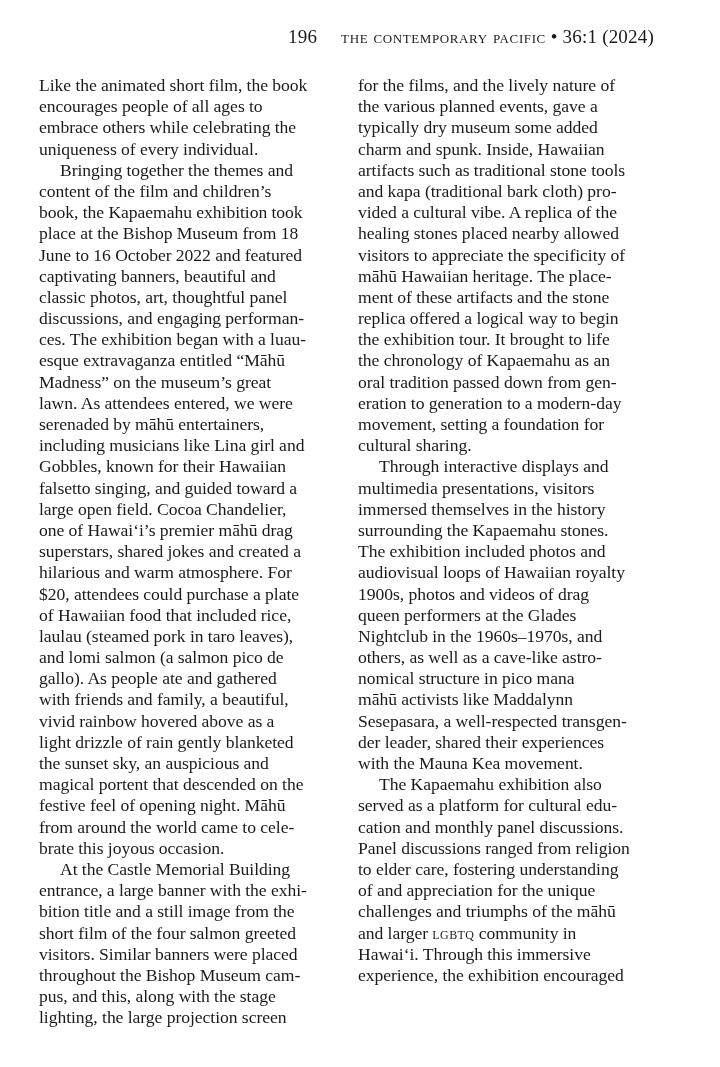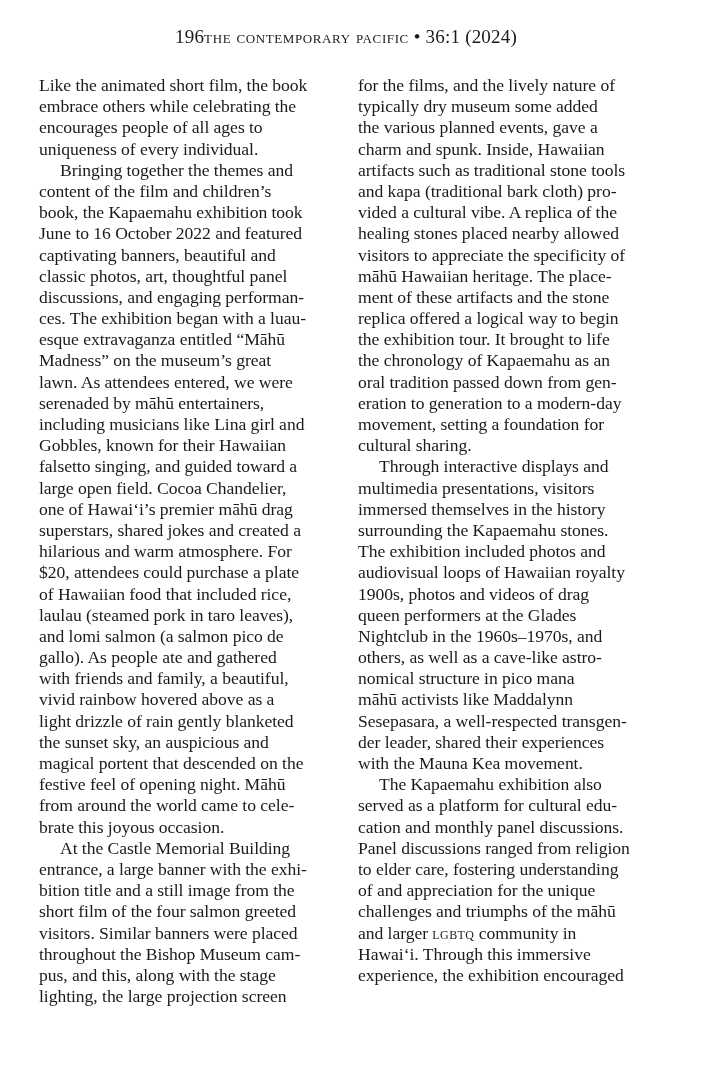--- a/index.html
+++ b/index.html
@@ -3,22 +3,22 @@
 <meta charset="utf-8">
 <style>
   html, body { margin: 0; padding: 0; background: #ffffff; }
   body {
     width: 720px; height: 1067px; position: relative; overflow: hidden;
     font-family: "Liberation Serif", "DejaVu Serif", serif;
     color: #1a1a1a;
   }
   .running-head {
     position: absolute; left: 38px; top: 26px; width: 616px; height: 26px;
-    display: flex; justify-content: center; align-items: baseline;
-    font-size: 19px; letter-spacing: 0.2px;
+    display: flex; justify-content: flex-end; align-items: baseline;
+    font-size: 19px; letter-spacing: 0.2px; gap: 24px;
   }
   .journal {
     font-variant: small-caps; text-transform: lowercase; letter-spacing: 0.6px;
   }
   .column {
     position: absolute; top: 75px; width: 320px;
     font-size: 17.6px; line-height: 21.2px; letter-spacing: -0.05px;
   }
   .col-left { left: 39px; }
   .col-right { left: 358px; }
@@ -33,26 +33,27 @@
   <span>196</span>
   <span>
     <span class="journal">THE CONTEMPORARY PACIFIC</span>
     <span>•</span>
     <span>36:1 (2024)</span>
   </span>
 </div>
 
 <div class="column col-left" id="col0">
     <span class="line">Like the animated short film, the book</span>
+    <span class="line">encourages people of all ages to</span>
     <span class="line">embrace others while celebrating the</span>
-    <span class="line">encourages people of all ages to</span>
     <span class="line">uniqueness of every individual.</span>
     <span class="line indent">Bringing together the themes and</span>
     <span class="line">content of the film and children’s</span>
     <span class="line">book, the Kapaemahu exhibition took</span>
+    <span class="line">place at the Bishop Museum from 18</span>
     <span class="line">June to 16 October 2022 and featured</span>
     <span class="line">captivating banners, beautiful and</span>
     <span class="line">classic photos, art, thoughtful panel</span>
     <span class="line">discussions, and engaging performan-</span>
     <span class="line">ces. The exhibition began with a luau-</span>
     <span class="line">esque extravaganza entitled “Māhū</span>
     <span class="line">Madness” on the museum’s great</span>
     <span class="line">lawn. As attendees entered, we were</span>
     <span class="line">serenaded by māhū entertainers,</span>
     <span class="line">including musicians like Lina girl and</span>
@@ -79,22 +80,22 @@
     <span class="line">entrance, a large banner with the exhi-</span>
     <span class="line">bition title and a still image from the</span>
     <span class="line">short film of the four salmon greeted</span>
     <span class="line">visitors. Similar banners were placed</span>
     <span class="line">throughout the Bishop Museum cam-</span>
     <span class="line">pus, and this, along with the stage</span>
     <span class="line">lighting, the large projection screen</span>
   </div>
 <div class="column col-right" id="col1">
     <span class="line">for the films, and the lively nature of</span>
+    <span class="line">the various planned events, gave a</span>
     <span class="line">typically dry museum some added</span>
-    <span class="line">the various planned events, gave a</span>
     <span class="line">charm and spunk. Inside, Hawaiian</span>
     <span class="line">artifacts such as traditional stone tools</span>
     <span class="line">and kapa (traditional bark cloth) pro-</span>
     <span class="line">vided a cultural vibe. A replica of the</span>
     <span class="line">healing stones placed nearby allowed</span>
     <span class="line">visitors to appreciate the specificity of</span>
     <span class="line">māhū Hawaiian heritage. The place-</span>
     <span class="line">ment of these artifacts and the stone</span>
     <span class="line">replica offered a logical way to begin</span>
     <span class="line">the exhibition tour. It brought to life</span>

